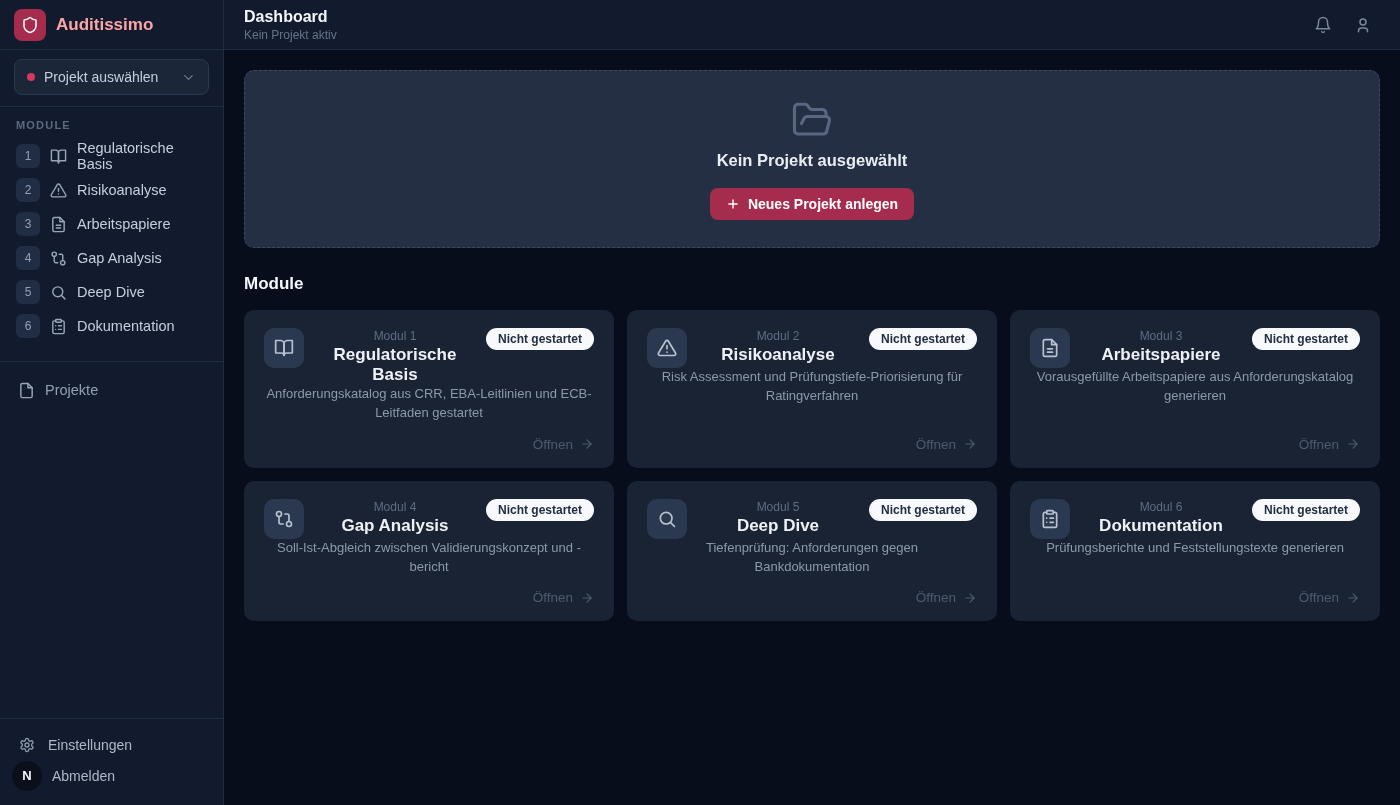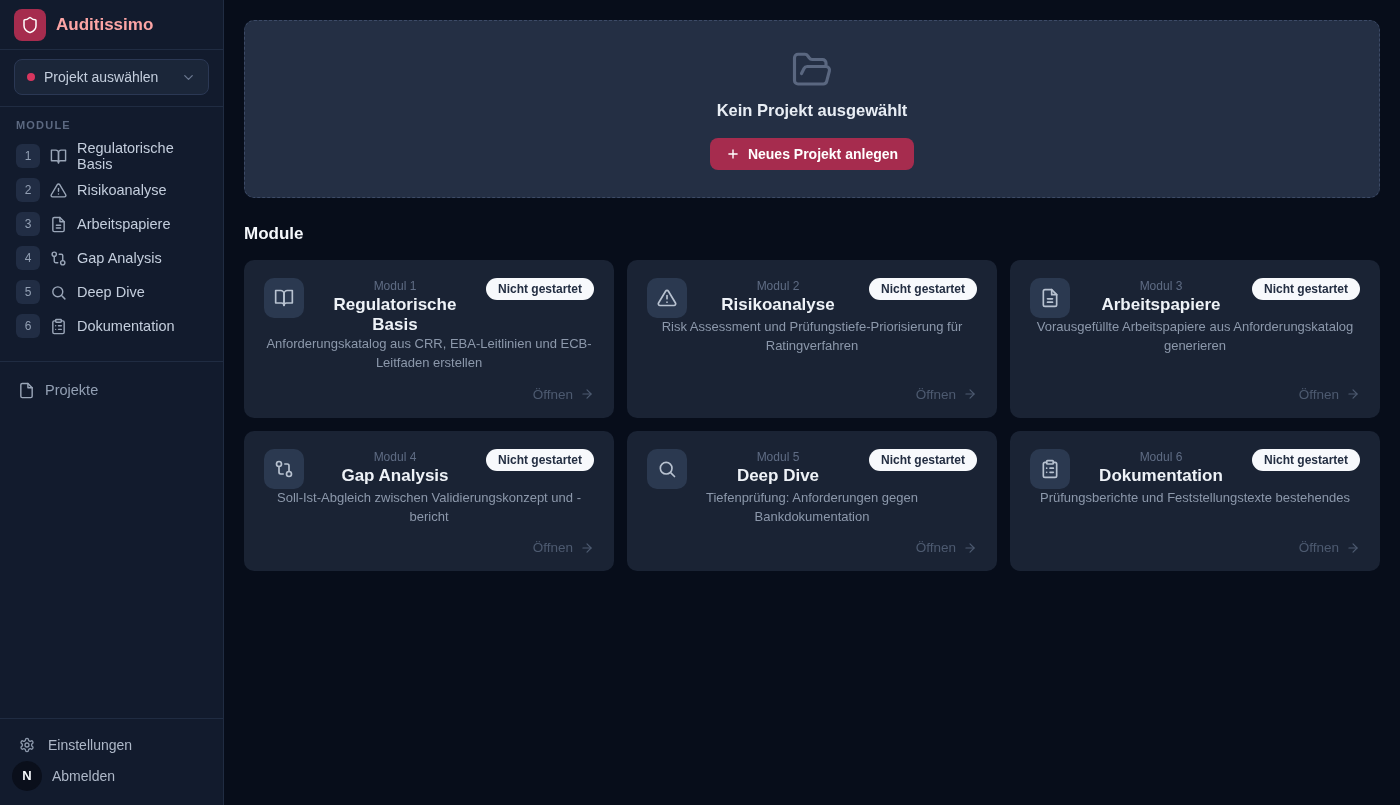--- a/index.html
+++ b/index.html
@@ -302,20 +302,40 @@
       </div>
       <div class="foot-row">
         <span class="avatar">N</span>
         <span class="foot-label">Abmelden</span>
       </div>
     </div>
   </aside>
 
   <div class="main">
 
+    <header class="topbar">
+      <div class="page-titles">
+        <div class="page-title">Dashboard</div>
+        <div class="page-subtitle">Kein Projekt aktiv</div>
+      </div>
+      <div class="topbar-icons">
+        <span class="icon-btn">
+          <svg width="18" height="18" viewBox="0 0 24 24" fill="none" stroke="currentColor" stroke-width="2" stroke-linecap="round" stroke-linejoin="round">
+              <path d="M6 8a6 6 0 0 1 12 0c0 7 3 9 3 9H3s3-2 3-9"></path>
+              <path d="M10.3 21a1.94 1.94 0 0 0 3.4 0"></path>
+            </svg>
+        </span>
+        <span class="icon-btn">
+          <svg width="18" height="18" viewBox="0 0 24 24" fill="none" stroke="currentColor" stroke-width="2" stroke-linecap="round" stroke-linejoin="round">
+              <circle cx="12" cy="8" r="4"></circle>
+              <path d="M6 21v-1a4 4 0 0 1 4-4h4a4 4 0 0 1 4 4v1"></path>
+            </svg>
+        </span>
+      </div>
+    </header>
 
     <div class="content">
 
       <section class="empty-card">
         <span class="empty-icon">
           <svg width="42" height="42" viewBox="0 0 24 24" fill="none" stroke="currentColor" stroke-width="1.8" stroke-linecap="round" stroke-linejoin="round">
               <path d="m6 14 1.45-2.9A2 2 0 0 1 9.24 10H20a2 2 0 0 1 1.94 2.5l-1.55 6a2 2 0 0 1-1.94 1.5H4a2 2 0 0 1-2-2V5a2 2 0 0 1 2-2h3.93a2 2 0 0 1 1.66.9l.82 1.2a2 2 0 0 0 1.66.9H18a2 2 0 0 1 2 2v2"></path>
             </svg>
         </span>
         <div class="empty-title">Kein Projekt ausgewählt</div>
@@ -341,21 +361,21 @@
                   <path d="M2 3h6a4 4 0 0 1 4 4v14a3 3 0 0 0-3-3H2z"></path>
                   <path d="M22 3h-6a4 4 0 0 0-4 4v14a3 3 0 0 1 3-3h7z"></path>
                 </svg>
             </span>
             <span class="mod-meta">
               <div class="mod-number">Modul 1</div>
               <div class="mod-title">Regulatorische Basis</div>
             </span>
             <span class="badge">Nicht gestartet</span>
           </div>
-          <div class="mod-desc">Anforderungskatalog aus CRR, EBA-Leitlinien und ECB-Leitfaden erstellen</div>
+          <div class="mod-desc">Anforderungskatalog aus CRR, EBA-Leitlinien und ECB-Leitfaden gestartet</div>
           <div class="mod-foot">
             <span>Öffnen</span>
             <span>
               <svg width="14" height="14" viewBox="0 0 24 24" fill="none" stroke="currentColor" stroke-width="2" stroke-linecap="round" stroke-linejoin="round">
                   <path d="M5 12h14"></path>
                   <path d="m12 5 7 7-7 7"></path>
                 </svg>
             </span>
           </div>
         </div>
@@ -480,21 +500,21 @@
                   <path d="M8 11h.01"></path>
                   <path d="M8 16h.01"></path>
                 </svg>
             </span>
             <span class="mod-meta">
               <div class="mod-number">Modul 6</div>
               <div class="mod-title">Dokumentation</div>
             </span>
             <span class="badge">Nicht gestartet</span>
           </div>
-          <div class="mod-desc">Prüfungsberichte und Feststellungstexte bestehendes</div>
+          <div class="mod-desc">Prüfungsberichte und Feststellungstexte generieren</div>
           <div class="mod-foot">
             <span>Öffnen</span>
             <span>
               <svg width="14" height="14" viewBox="0 0 24 24" fill="none" stroke="currentColor" stroke-width="2" stroke-linecap="round" stroke-linejoin="round">
                   <path d="M5 12h14"></path>
                   <path d="m12 5 7 7-7 7"></path>
                 </svg>
             </span>
           </div>
         </div>

